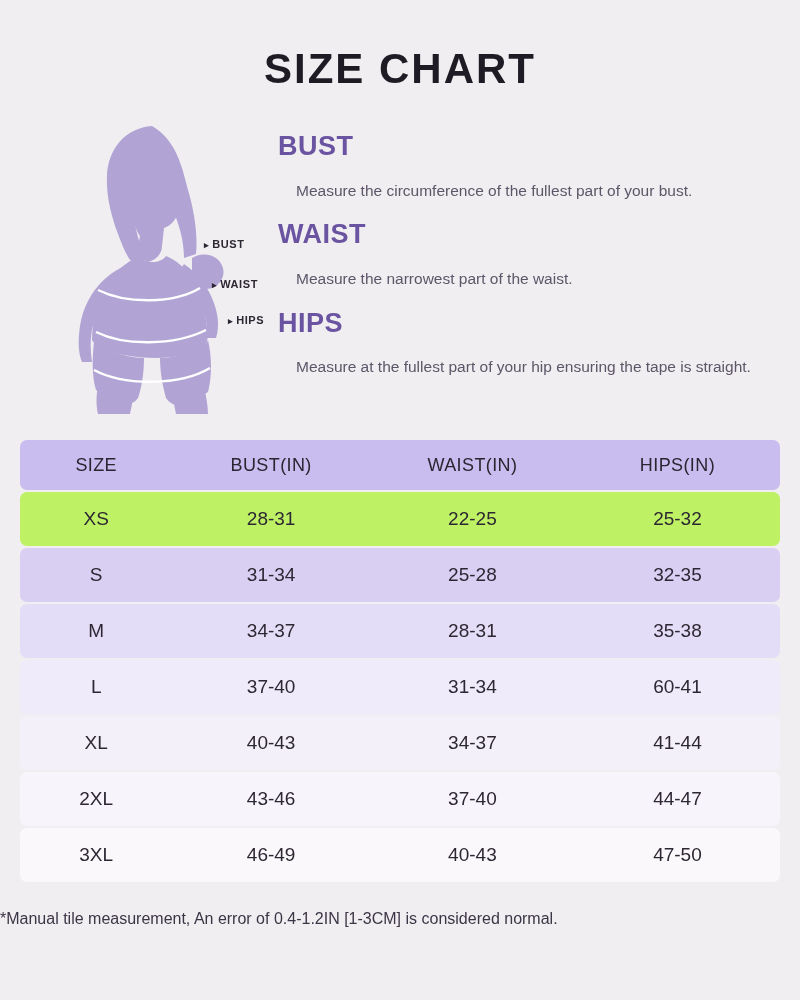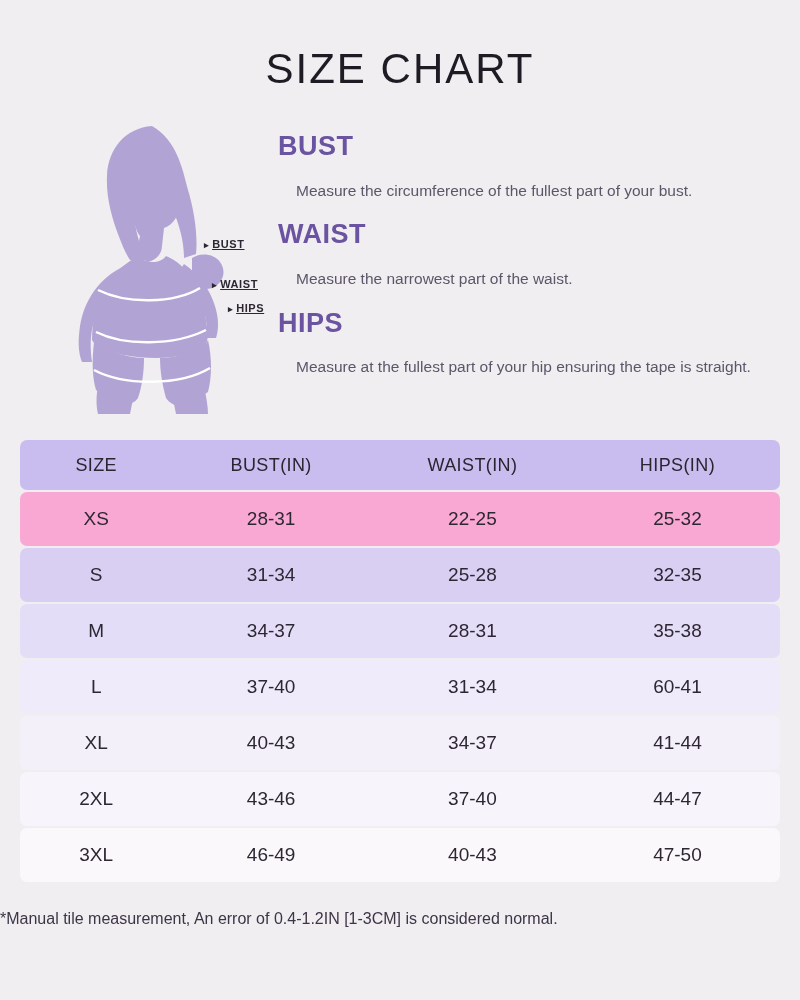--- a/index.html
+++ b/index.html
@@ -17,21 +17,21 @@
   .page {
     position: relative;
     width: 800px;
     height: 1000px;
     box-sizing: border-box;
   }
   
   .title {
     text-align: center;
     font-size: 42px;
-    font-weight: normal;
+    font-weight: bold;
     letter-spacing: 2px;
     color: #1f1b24;
     padding-top: 46px;
     line-height: 1.1;
   }
   
   .upper {
     display: flex;
     padding: 22px 24px 0 26px;
     box-sizing: border-box;
@@ -71,31 +71,30 @@
     width: 250px;
     height: 300px;
   }
   .label-tag {
     position: absolute;
     font-size: 11px;
     letter-spacing: 0.6px;
     color: #2d2733;
     font-weight: bold;
     white-space: nowrap;
-    text-decoration: underline;
   }
   .label-tag .arrow {
     display: inline-block;
     margin-right: 3px;
     font-size: 9px;
     color: #2d2733;
   }
   .tag-bust  { left: 178px; top: 124px; }
   .tag-waist { left: 186px; top: 164px; }
-  .tag-hips  { left: 202px; top: 188px; }
+  .tag-hips  { left: 202px; top: 200px; }
   
   .table-wrap {
     padding: 24px 20px 0 20px;
     box-sizing: border-box;
   }
   table.size-table {
     width: 100%;
     border-collapse: separate;
     border-spacing: 0 2px;
     table-layout: fixed;
@@ -109,21 +108,21 @@
     vertical-align: middle;
     font-weight: normal;
   }
   table.size-table thead th {
     font-size: 18px;
     letter-spacing: 0.4px;
     height: 48px;
     color: #2b2531;
   }
   table.size-table thead tr { background: #c9bdf0; }
-  table.size-table tbody tr:nth-child(1) { background: #f9a8d4; }
+  table.size-table tbody tr:nth-child(1) { background: #bef264; }
   table.size-table tbody tr:nth-child(2) { background: #d8cff3; }
   table.size-table tbody tr:nth-child(3) { background: #e4ddf7; }
   table.size-table tbody tr:nth-child(4) { background: #efebfa; }
   table.size-table tbody tr:nth-child(5) { background: #f4f0fa; }
   table.size-table tbody tr:nth-child(6) { background: #f8f4fb; }
   table.size-table tbody tr:nth-child(7) { background: #fbf8fc; }
   table.size-table tr th:first-child,
   table.size-table tr td:first-child { border-top-left-radius: 7px; border-bottom-left-radius: 7px; }
   table.size-table tr th:last-child,
   table.size-table tr td:last-child { border-top-right-radius: 7px; border-bottom-right-radius: 7px; }

